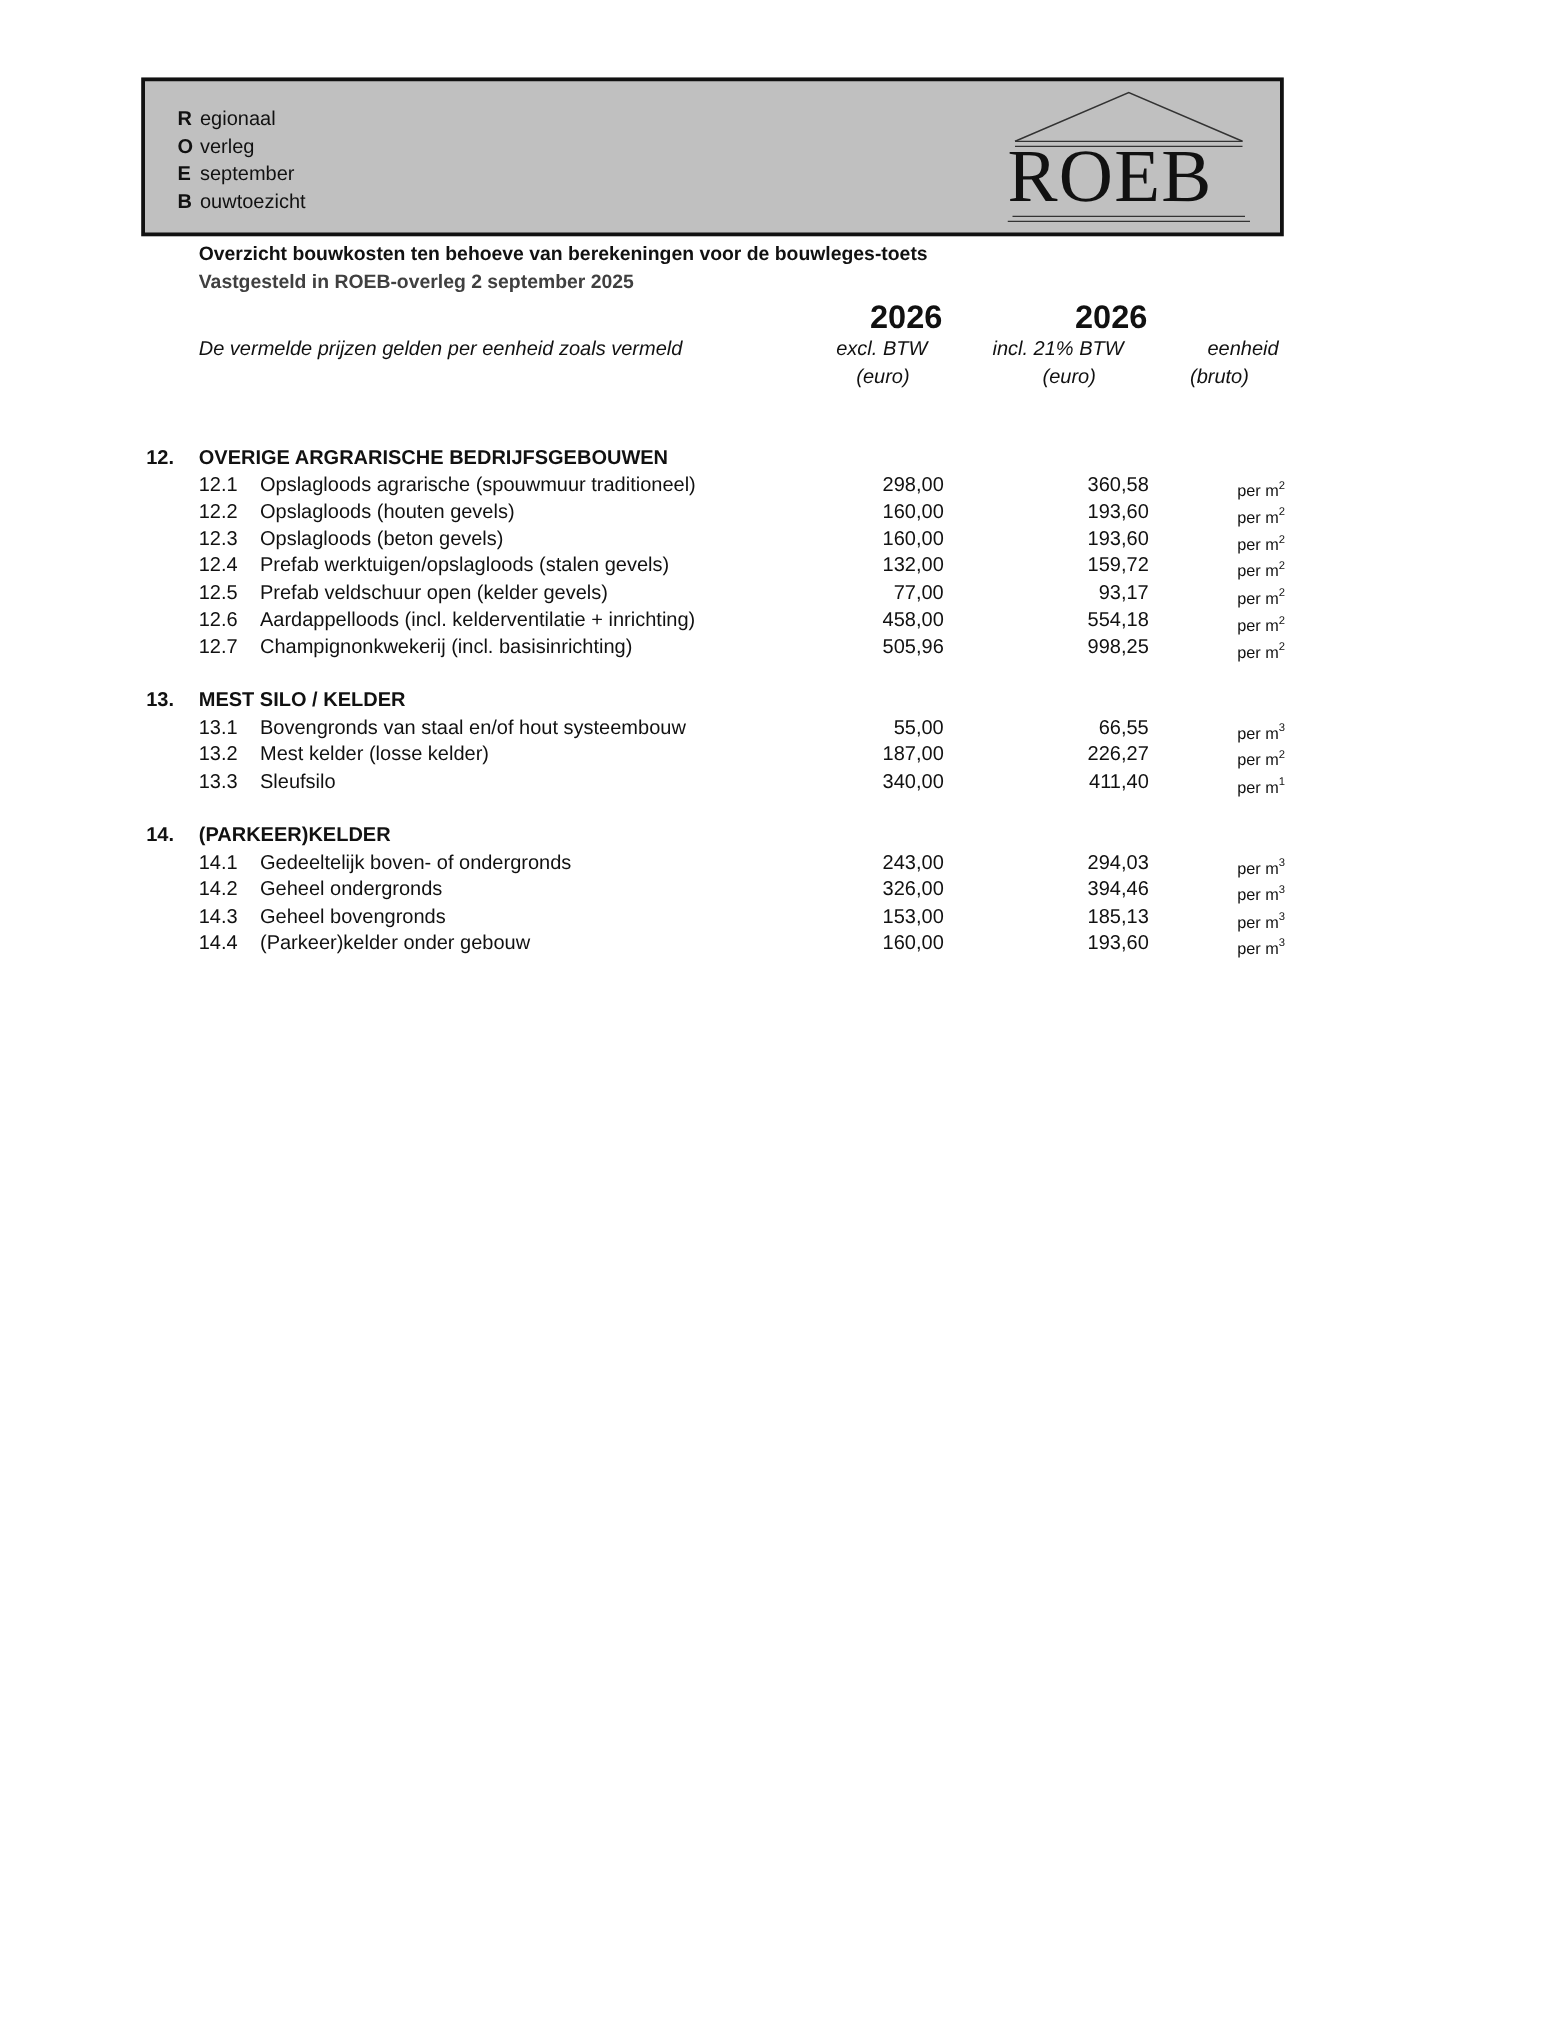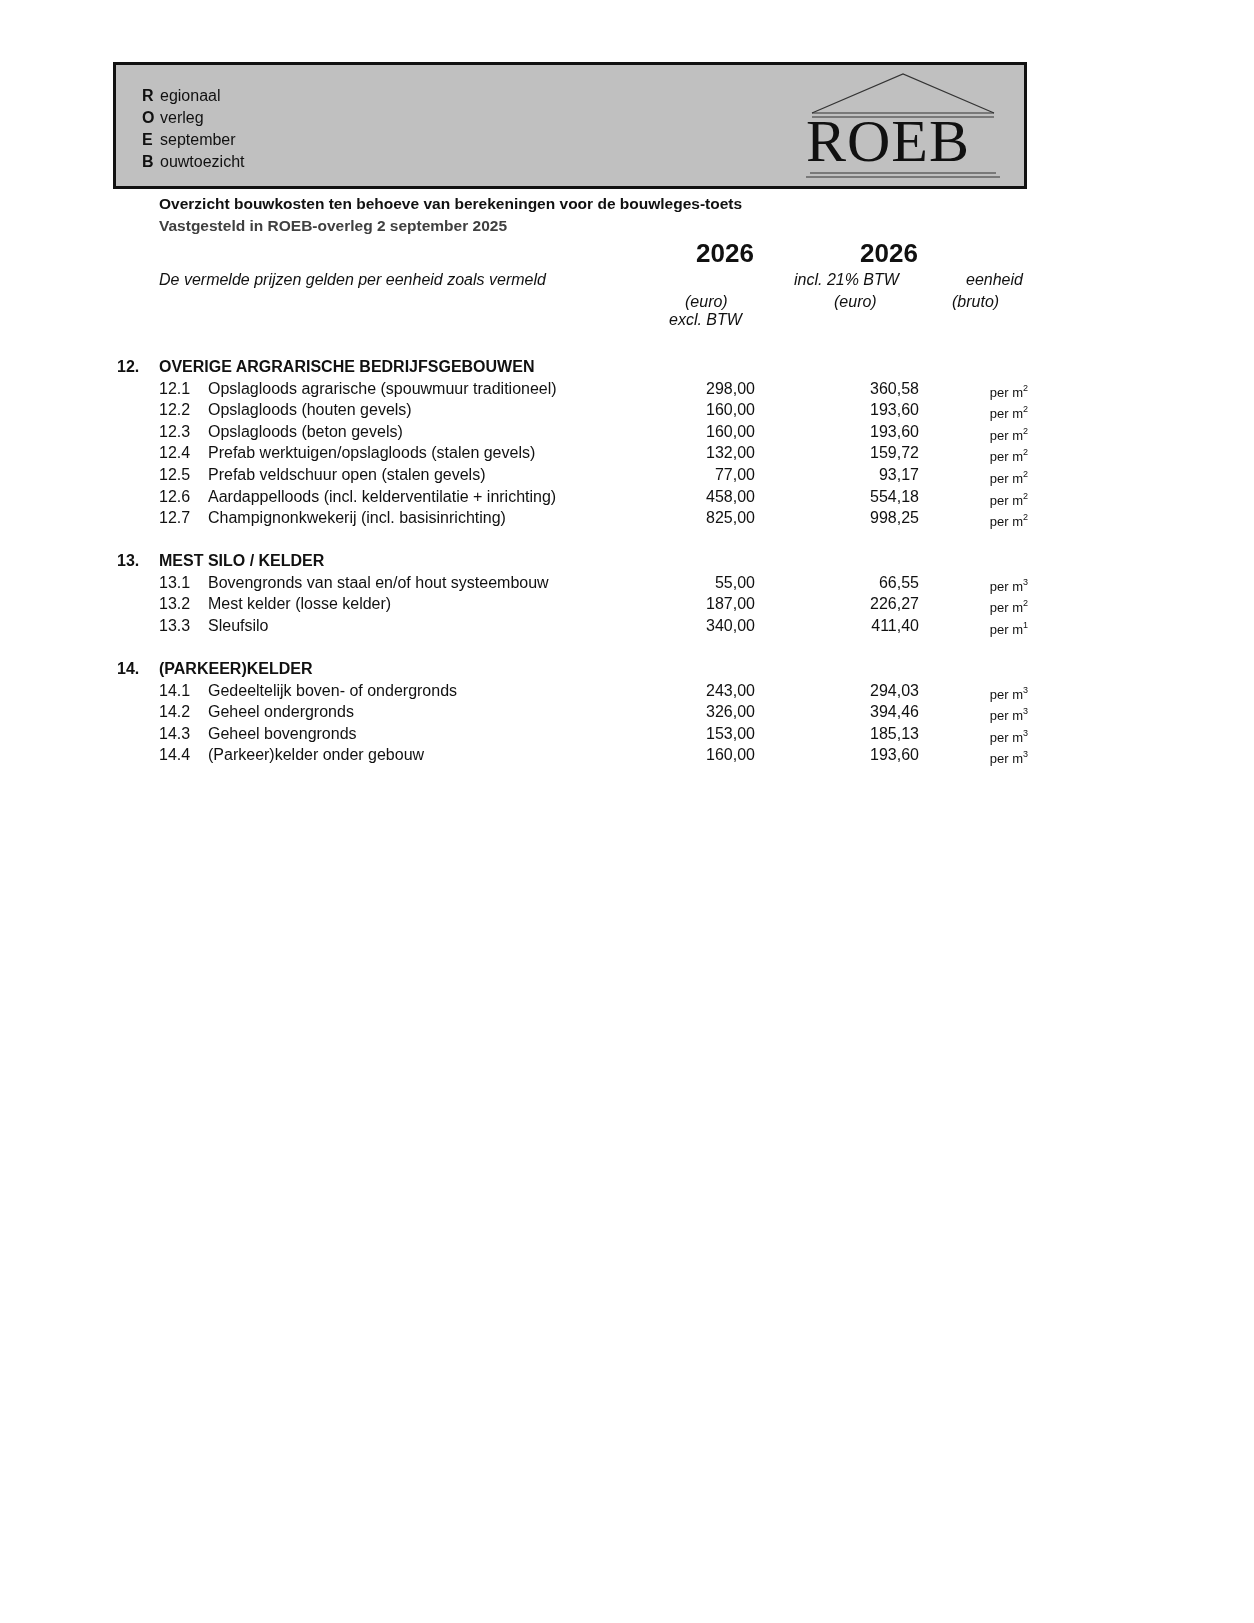--- a/index.html
+++ b/index.html
@@ -66,21 +66,21 @@
   </div>
 </div>
 
 <div class="title">Overzicht bouwkosten ten behoeve van berekeningen voor de bouwleges-toets</div>
 <div class="subtitle">Vastgesteld in ROEB-overleg 2 september 2025</div>
 
 <div class="col-year" style="left:696px;">2026</div>
 <div class="col-year" style="left:860px;">2026</div>
 
 <div class="intro">De vermelde prijzen gelden per eenheid zoals vermeld</div>
-<div class="col-head" style="left:669px; top:271px;margin-top:40px;">excl. BTW</div>
+<div class="col-head" style="left:669px; top:271px;">excl. BTW</div>
 <div class="col-head" style="left:685px; top:293px;">(euro)</div>
 <div class="col-head" style="left:794px; top:271px;">incl. 21% BTW</div>
 <div class="col-head" style="left:834px; top:293px;">(euro)</div>
 <div class="col-head" style="left:966px; top:271px;">eenheid</div>
 <div class="col-head" style="left:952px; top:293px;">(bruto)</div>
 
 <div id="table">
     <div class="section-head" style="top: 358px;"><span class="num">12.</span><span>OVERIGE ARGRARISCHE BEDRIJFSGEBOUWEN</span></div>
     <div class="item" style="top: 379.6px;">
       <span class="code">12.1</span>
@@ -105,36 +105,36 @@
     </div>
     <div class="item" style="top: 444.4px;">
       <span class="code">12.4</span>
       <span class="desc">Prefab werktuigen/opslagloods (stalen gevels)</span>
       <span class="excl">132,00</span>
       <span class="incl">159,72</span>
       <span class="unit"><span>per m</span><sup>2</sup></span>
     </div>
     <div class="item" style="top: 466px;">
       <span class="code">12.5</span>
-      <span class="desc">Prefab veldschuur open (stalen gevels)</span>
+      <span class="desc">Prefab veldschuur open (kelder gevels)</span>
       <span class="excl">77,00</span>
       <span class="incl">93,17</span>
       <span class="unit"><span>per m</span><sup>2</sup></span>
     </div>
     <div class="item" style="top: 487.6px;">
       <span class="code">12.6</span>
       <span class="desc">Aardappelloods (incl. kelderventilatie + inrichting)</span>
       <span class="excl">458,00</span>
       <span class="incl">554,18</span>
       <span class="unit"><span>per m</span><sup>2</sup></span>
     </div>
     <div class="item" style="top: 509.2px;">
       <span class="code">12.7</span>
       <span class="desc">Champignonkwekerij (incl. basisinrichting)</span>
-      <span class="excl">825,00</span>
+      <span class="excl">505,96</span>
       <span class="incl">998,25</span>
       <span class="unit"><span>per m</span><sup>2</sup></span>
     </div>
     <div class="section-head" style="top: 552px;"><span class="num">13.</span><span>MEST SILO / KELDER</span></div>
     <div class="item" style="top: 573.6px;">
       <span class="code">13.1</span>
       <span class="desc">Bovengronds van staal en/of hout systeembouw</span>
       <span class="excl">55,00</span>
       <span class="incl">66,55</span>
       <span class="unit"><span>per m</span><sup>3</sup></span>

